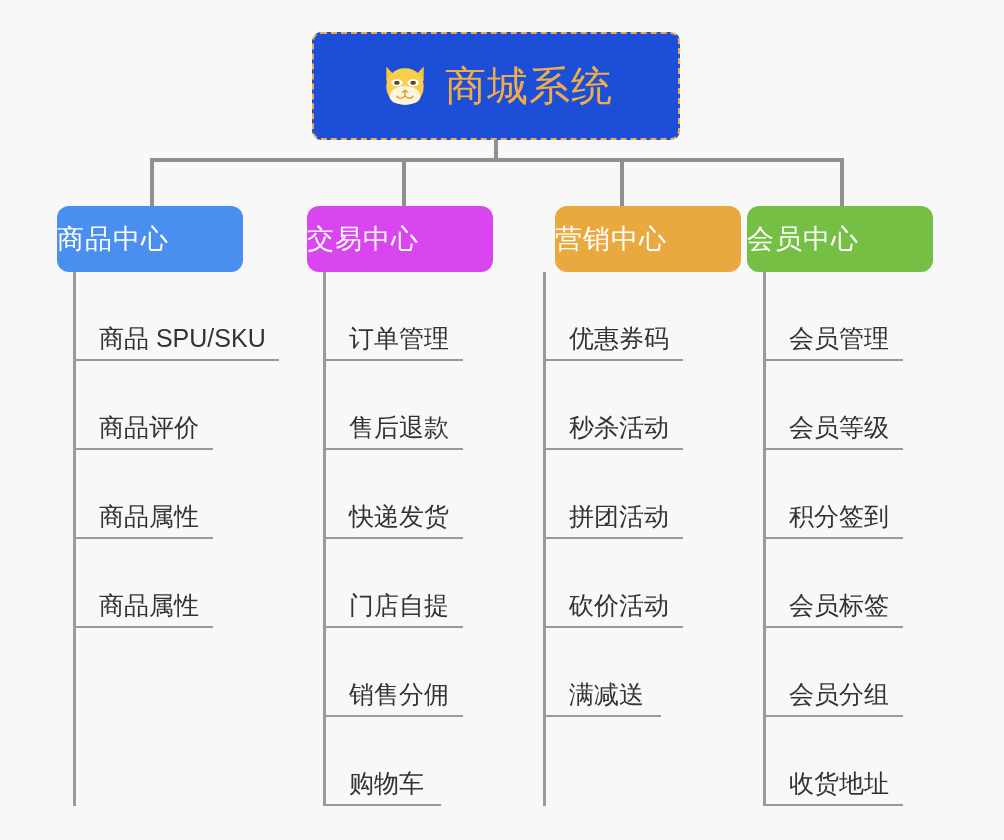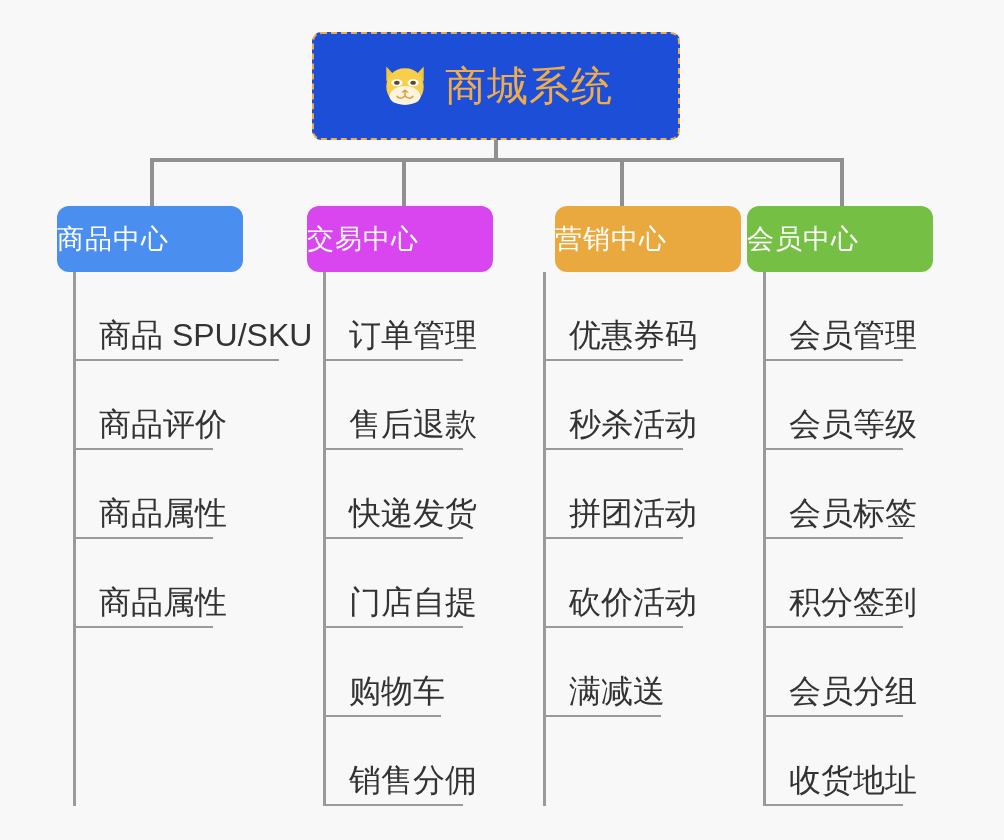--- a/index.html
+++ b/index.html
@@ -101,21 +101,21 @@
   }
   .leaf-underline {
     position: absolute;
     left: 0;
     bottom: 0;
     height: 2px;
     background: #9a9a9a;
   }
   .leaf-label {
     position: relative;
-    font-size: 32px;
+    font-size: 25px;
     line-height: 1;
     color: #333333;
     white-space: nowrap;
     padding-bottom: 10px;
   }
 </style>
 </head>
 <body style="background: rgb(248, 248, 248);">
 
 <div id="canvas">
@@ -190,27 +190,27 @@
     </div>
     <div class="leaf-item">
       <span class="leaf-underline" style="width:140px;"></span>
       <span class="leaf-label">快递发货</span>
     </div>
     <div class="leaf-item">
       <span class="leaf-underline" style="width:140px;"></span>
       <span class="leaf-label">门店自提</span>
     </div>
     <div class="leaf-item">
+      <span class="leaf-underline" style="width:140px;"></span>
+      <span class="leaf-label">销售分佣</span>
+    </div>
+    <div class="leaf-item">
       <span class="leaf-underline" style="width:118px;"></span>
       <span class="leaf-label">购物车</span>
     </div>
-    <div class="leaf-item">
-      <span class="leaf-underline" style="width:140px;"></span>
-      <span class="leaf-label">销售分佣</span>
-    </div>
   </div>
 
   <div class="leaf-col" style="left:543px;">
     <div class="leaf-spine" style="height:534px;"></div>
     <div class="leaf-item">
       <span class="leaf-underline" style="width:140px;"></span>
       <span class="leaf-label">优惠券码</span>
     </div>
     <div class="leaf-item">
       <span class="leaf-underline" style="width:140px;"></span>
@@ -235,28 +235,28 @@
     <div class="leaf-item">
       <span class="leaf-underline" style="width:140px;"></span>
       <span class="leaf-label">会员管理</span>
     </div>
     <div class="leaf-item">
       <span class="leaf-underline" style="width:140px;"></span>
       <span class="leaf-label">会员等级</span>
     </div>
     <div class="leaf-item">
       <span class="leaf-underline" style="width:140px;"></span>
+      <span class="leaf-label">积分签到</span>
+    </div>
+    <div class="leaf-item">
+      <span class="leaf-underline" style="width:140px;"></span>
       <span class="leaf-label">会员标签</span>
     </div>
     <div class="leaf-item">
       <span class="leaf-underline" style="width:140px;"></span>
-      <span class="leaf-label">积分签到</span>
-    </div>
-    <div class="leaf-item">
-      <span class="leaf-underline" style="width:140px;"></span>
       <span class="leaf-label">会员分组</span>
     </div>
     <div class="leaf-item">
       <span class="leaf-underline" style="width:140px;"></span>
       <span class="leaf-label">收货地址</span>
     </div>
   </div>
 
 </div>
 

